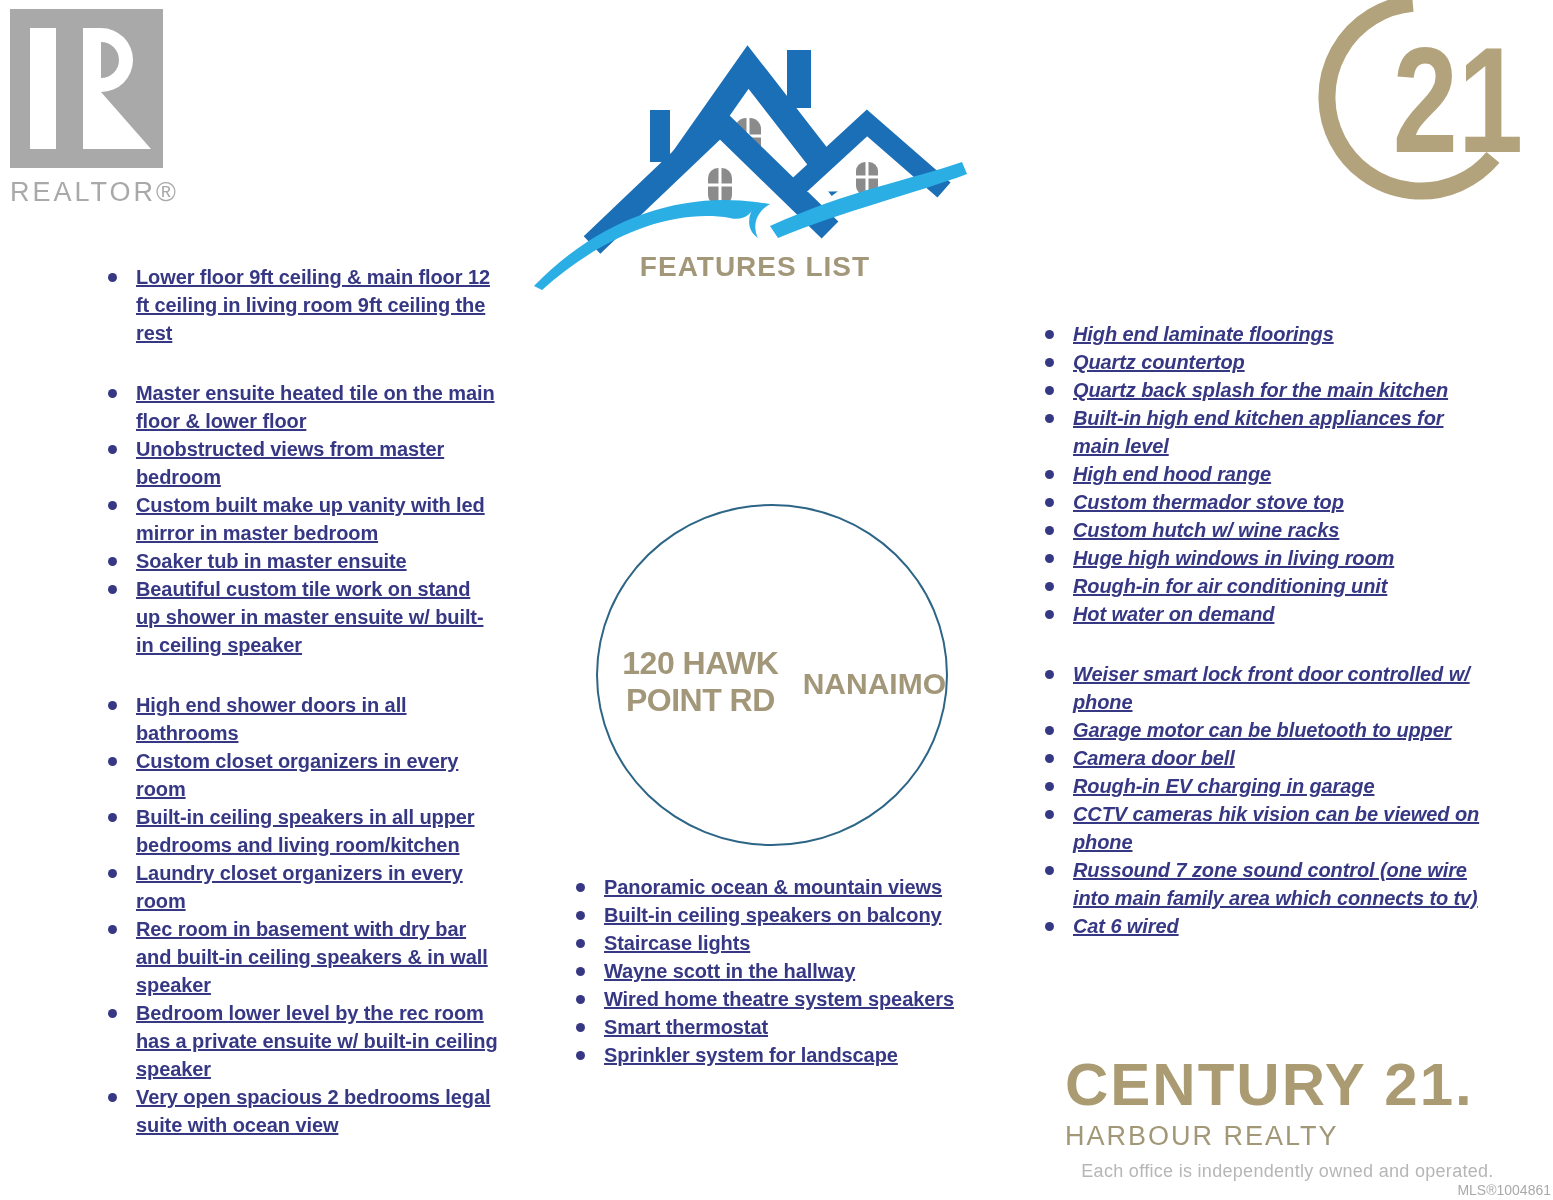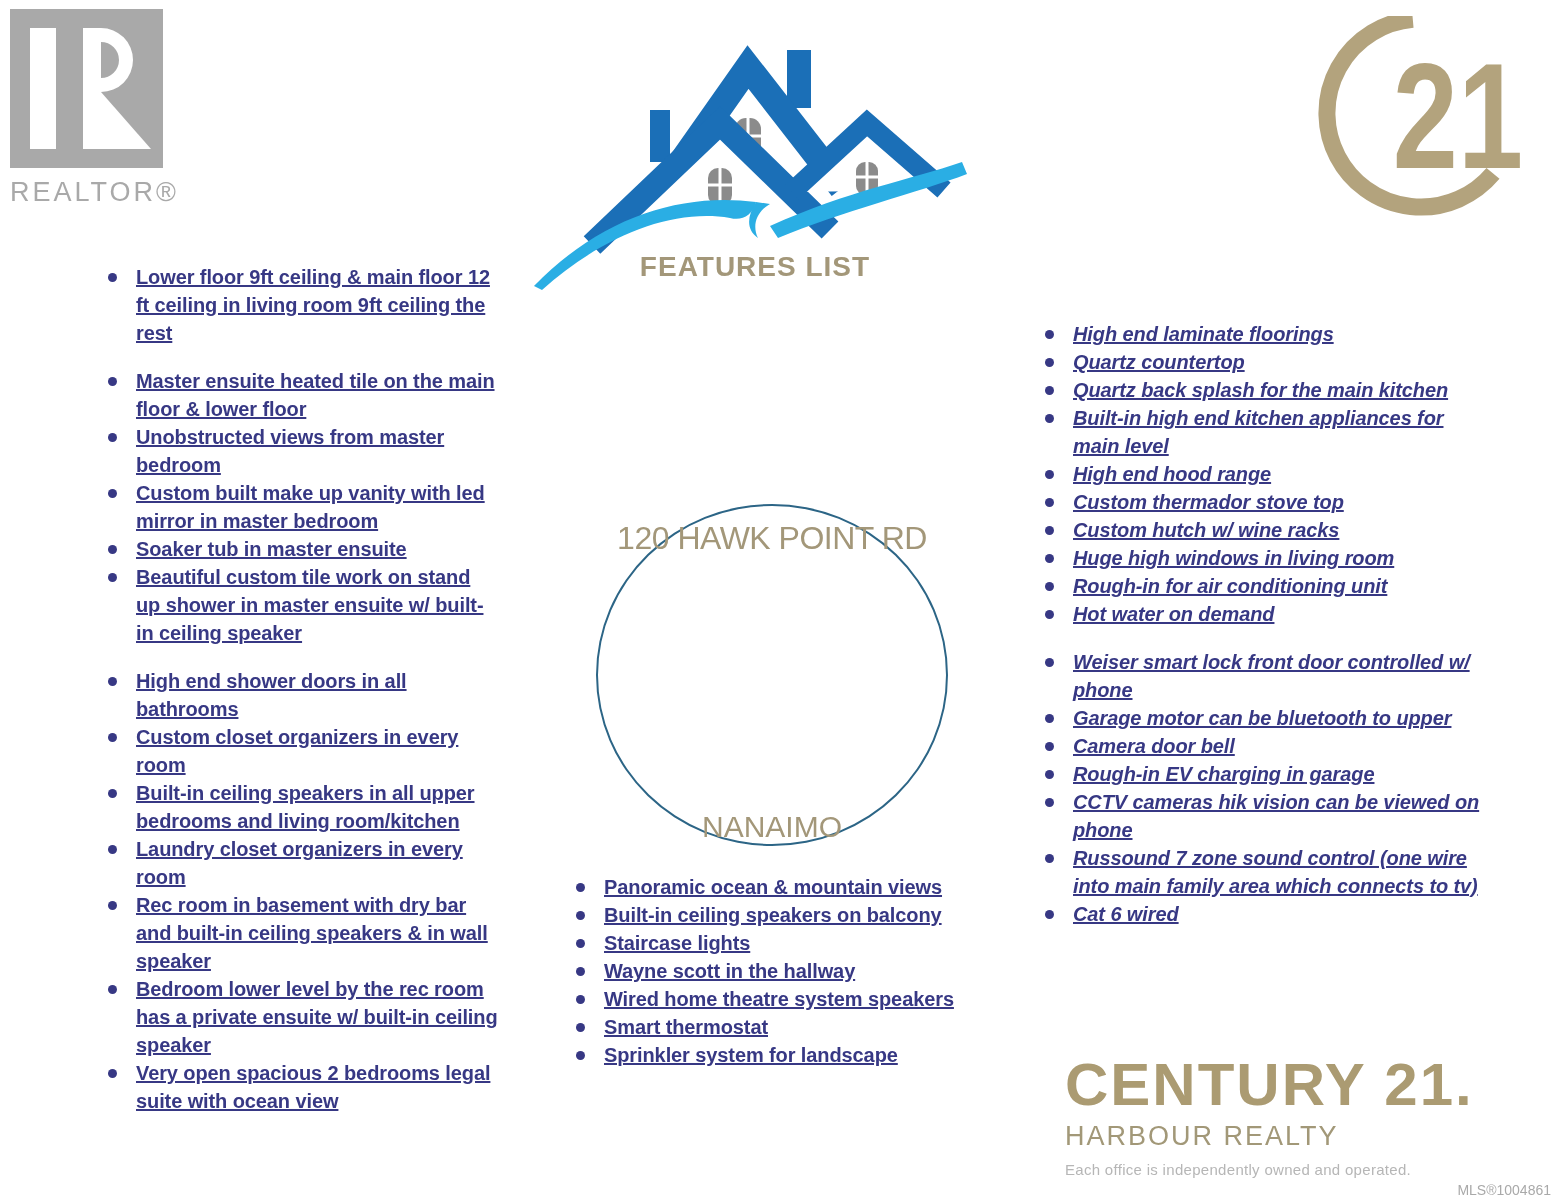--- a/index.html
+++ b/index.html
@@ -13,57 +13,57 @@
     margin-top:5px;font-size:27px;letter-spacing:3px;color:var(--c-realtor_gray);
     font-weight:400;
   }
   
   .house-logo{position:absolute;left:530px;top:40px;width:470px;height:250px;}
   .features-title{
     position:absolute;left:545px;top:251px;width:420px;text-align:center;
     font-size:28px;font-weight:bold;letter-spacing:1px;color:var(--c-gold);
   }
   
-  .c21-seal{position:absolute;left:1293px;top:16px;width:260px;height:212px;}
+  .c21-seal{position:absolute;left:1293px;top:0px;width:260px;height:212px;}
   
   ul.feature-list{list-style:none;margin:0;padding:0;position:absolute;color:var(--c-text_blue);text-decoration:underline;}
   ul.feature-list li{
     position:relative;padding-left:31px;font-size:20px;font-weight:bold;
     line-height:28px;letter-spacing:-0.1px;
   }
   ul.feature-list li::before{
     content:"";position:absolute;left:3px;top:10px;width:9px;height:9px;border-radius:50%;
     background:var(--c-text_blue);
   }
-  ul.feature-list li.gap{margin-top:20px;}
+  ul.feature-list li.gap{margin-top:32px;}
   .left-list{left:105px;top:263px;width:393px;}
   .center-list{left:573px;top:873px;width:452px;}
   .center-list li{line-height:28.5px;}
   .right-list{left:1042px;top:320px;width:452px;font-style:italic;}
   .right-list li{line-height:28.4px;}
   
   .address-circle{
     position:absolute;left:596px;top:504px;width:352px;height:342px;border-radius:50%;
     border:2px solid var(--c-circle_border);box-sizing:border-box;
-    display:flex;flex-direction:column;align-items:center;justify-content:space-between;
-    color:var(--c-gold);font-weight:normal;text-align:center;
+    display:flex;flex-direction:row;align-items:center;justify-content:flex-end;
+    color:var(--c-gold);font-weight:bold;text-align:center;
   }
   .address-line1{font-size:32px;letter-spacing:-0.5px;margin-top:14px;}
   .address-line2{font-size:30px;margin-top:18px;}
   
   .brand{position:absolute;left:1065px;top:1050px;width:445px;}
   .brand-name{
     font-size:60px;font-weight:bold;letter-spacing:2px;color:var(--c-brand_gold);
     white-space:nowrap;
   }
   .brand-sub{
     font-size:27px;letter-spacing:2px;color:var(--c-sub_gold);margin-top:2px;font-weight:400;
   }
   .tagline{
-    font-size:15px;color:var(--c-tagline_gray);margin-top:9px;text-align:left;
+    font-size:18px;color:var(--c-tagline_gray);margin-top:9px;text-align:center;
     letter-spacing:0.3px;
   }
   .mls{
     position:absolute;right:2px;bottom:2px;font-size:14px;color:var(--c-realtor_gray);
   }
 </style>
 </head>
 <body>
 
 <div class="page">

